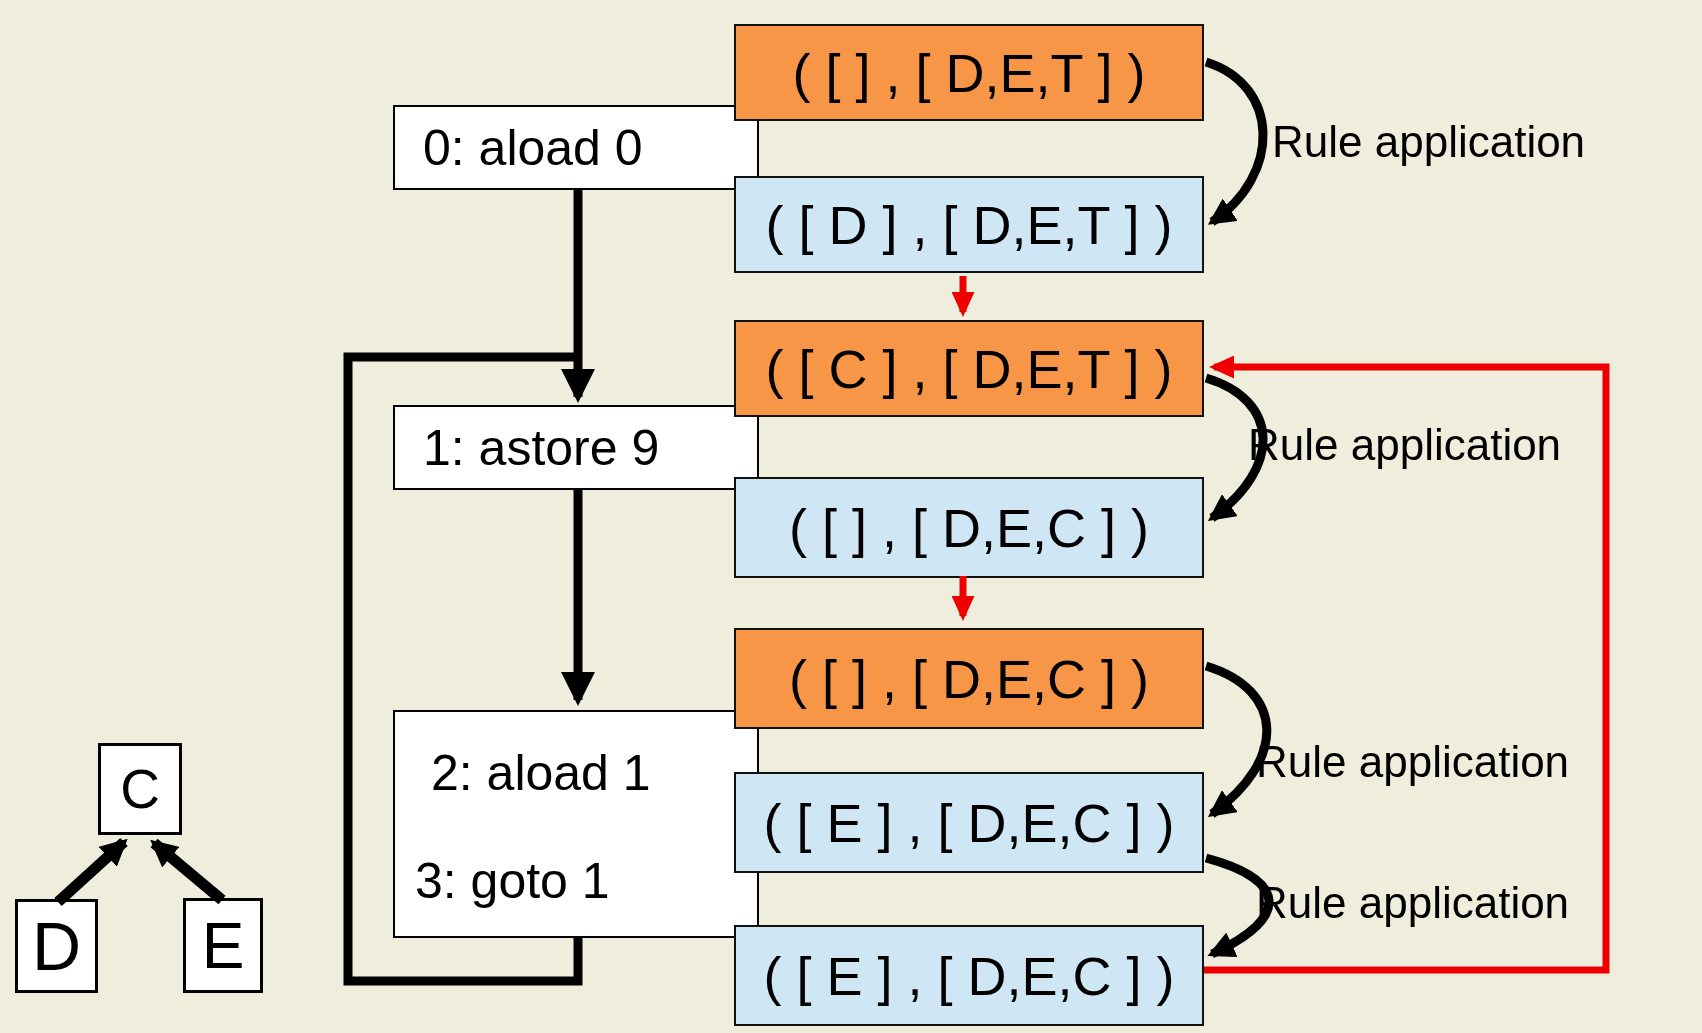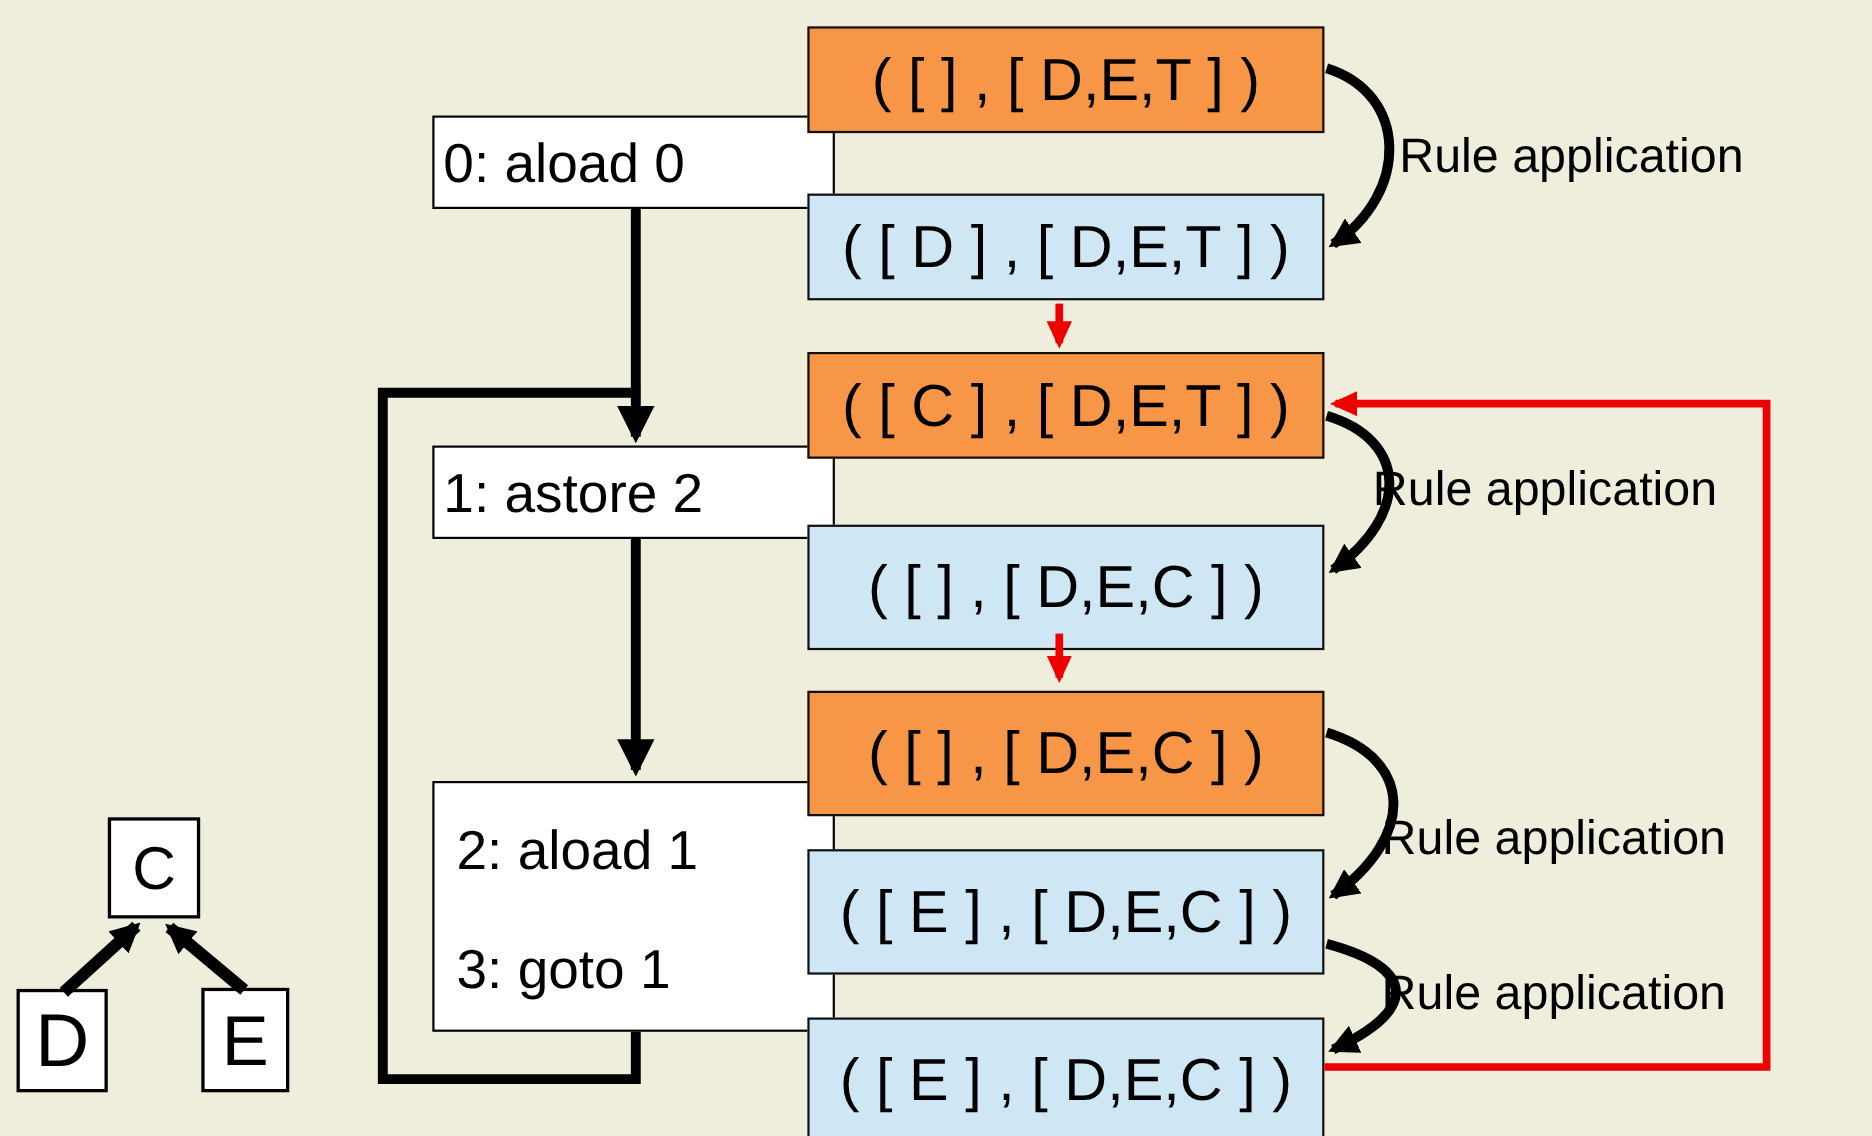--- a/index.html
+++ b/index.html
@@ -8,25 +8,25 @@
     position:relative; width:1702px; height:1033px;
     background:#EFEEDC; overflow:hidden;
     font-family:"Liberation Sans", sans-serif; color:#000;
   }
   
   .ibox {
     position:absolute; background:#FFFFFF; border:2px solid #000;
     z-index:1; font-size:50px; color:#000;
   }
   .ibox.single { display:flex; align-items:center; }
-  .ibox .ilabel { padding-left:8px; white-space:nowrap; }
+  .ibox .ilabel { padding-left:28px; white-space:nowrap; }
   .ibox .iline { position:absolute; left:20px; white-space:nowrap; }
   
   .sbox {
-    position:absolute; left:734px; width:470px; height:114px;
+    position:absolute; left:734px; width:470px; height:101px;
     border:2px solid #111; z-index:2;
     display:flex; align-items:center; justify-content:center;
     font-size:54px; white-space:pre; color:#000;
   }
   .sbox.orange { background:#F79646; }
   .sbox.blue   { background:#CFE6F4; }
   
   .rule-label {
     position:absolute; z-index:3; font-size:44px; color:#000;
     transform:translateY(-50%); white-space:nowrap;
@@ -44,25 +44,25 @@
 </head>
 <body>
 
 <div class="slide">
 
   <div class="ibox single" style="left:393px; top:105px; width:366px; height:85px;">
     <span class="ilabel">0: aload 0</span>
   </div>
 
   <div class="ibox single" style="left:393px; top:405px; width:366px; height:85px;">
-    <span class="ilabel">1: astore 2</span>
+    <span class="ilabel">1: astore 9</span>
   </div>
 
   <div class="ibox" style="left:393px; top:710px; width:366px; height:228px;">
-    <span class="iline" style="top:32px;">2: aload 1</span>
+    <span class="iline" style="top:32px;margin-left:16px;">2: aload 1</span>
     <span class="iline" style="top:140px;text-align:right;">3: goto 1</span>
   </div>
 
   <div class="sbox orange" style="top:24px; height:97px;">( [ ] , [ D,E,T ] )</div>
   <div class="sbox blue" style="top:176px; height:97px;">( [ D ] , [ D,E,T ] )</div>
   <div class="sbox orange" style="top:320px; height:97px;">( [ C ] , [ D,E,T ] )</div>
   <div class="sbox blue" style="top:477px;">( [ ] , [ D,E,C ] )</div>
   <div class="sbox orange" style="top:628px;">( [ ] , [ D,E,C ] )</div>
   <div class="sbox blue" style="top:772px;">( [ E ] , [ D,E,C ] )</div>
   <div class="sbox blue" style="top:925px;">( [ E ] , [ D,E,C ] )</div>

